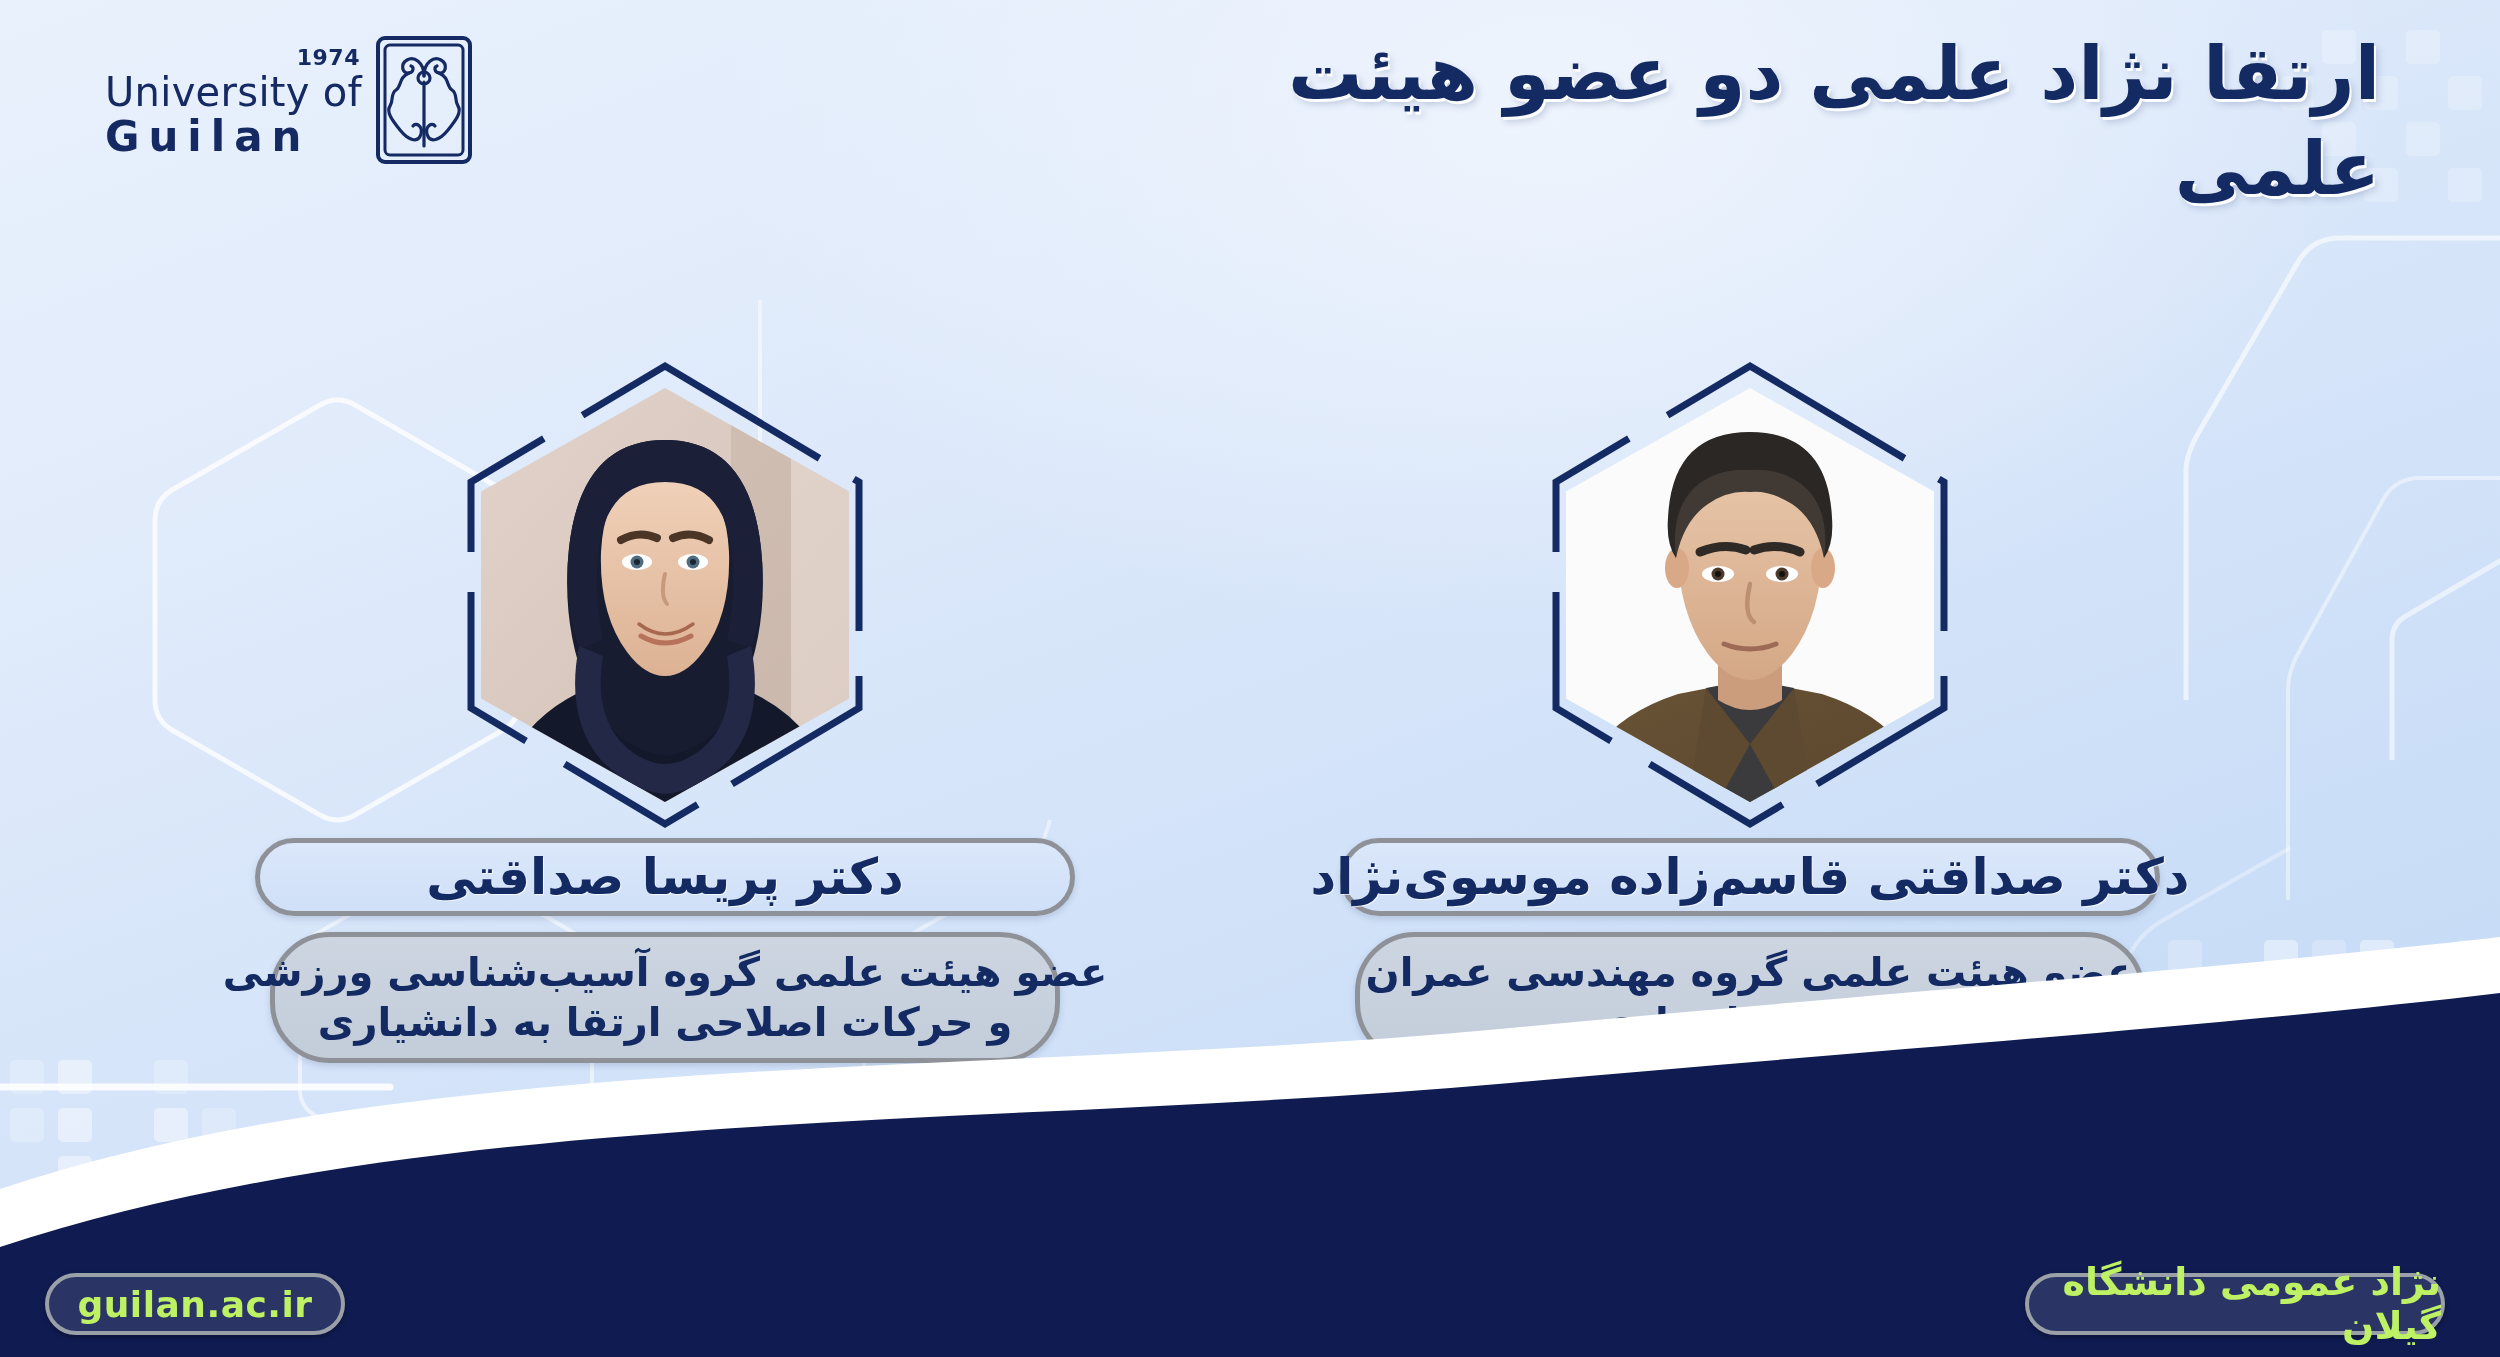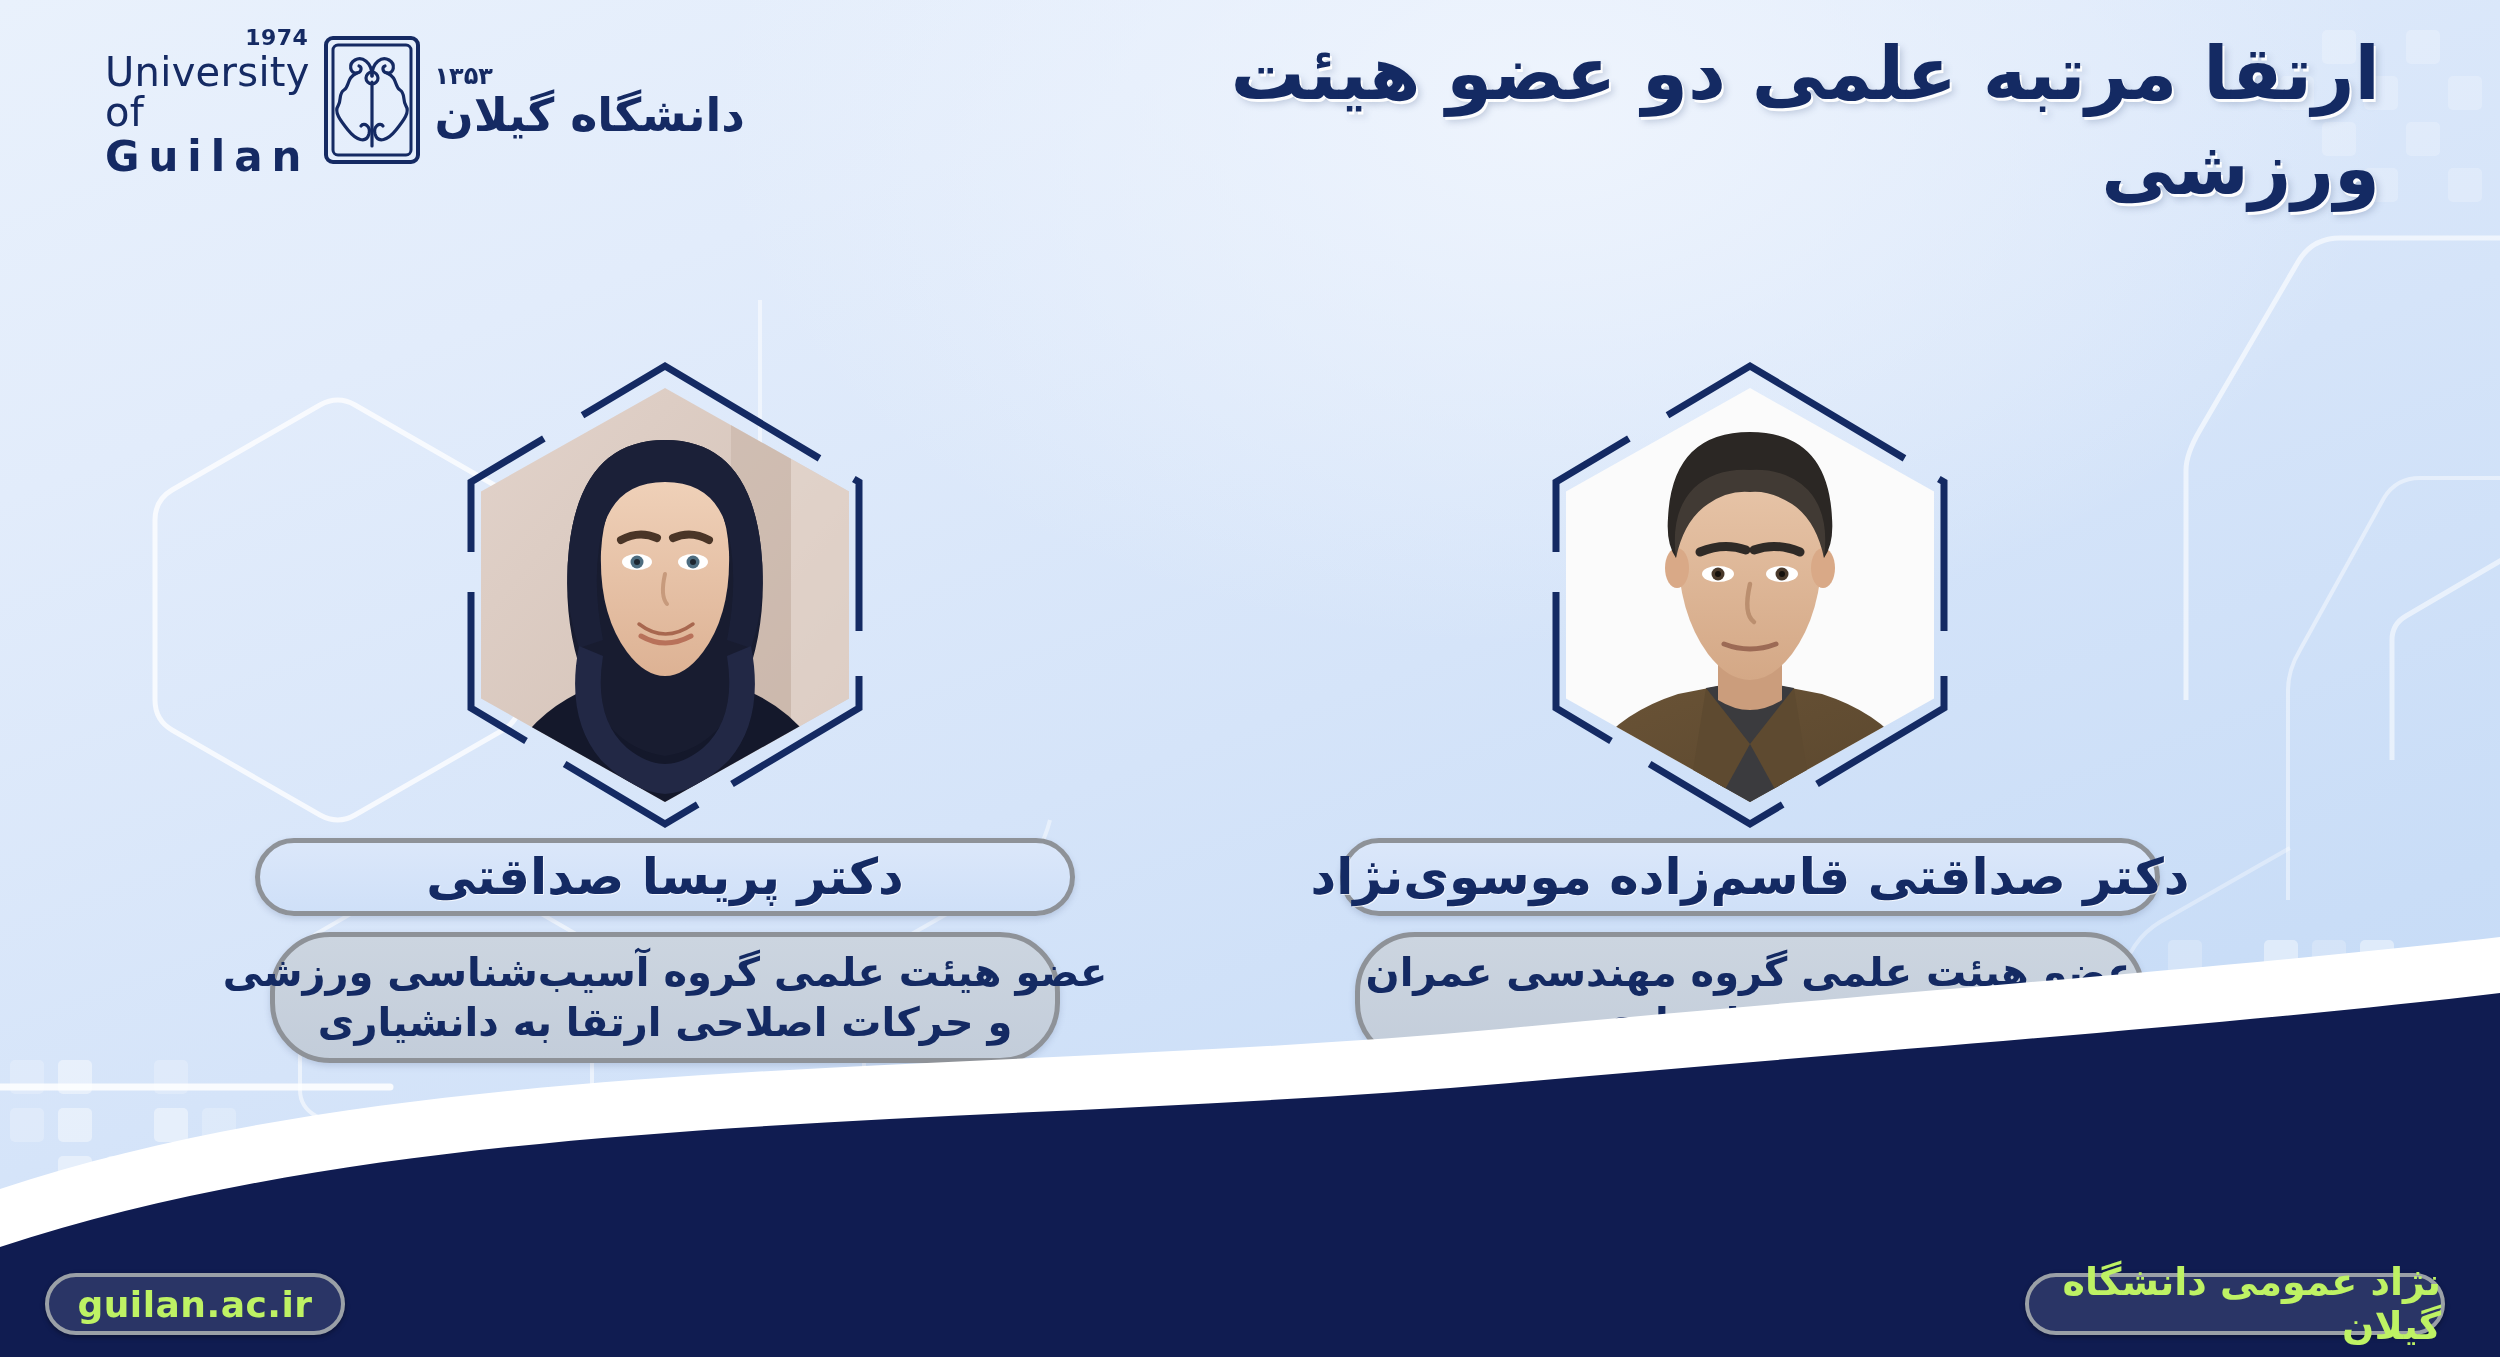--- a/index.html
+++ b/index.html
@@ -228,27 +228,23 @@
         <path d="M50 42 C50 28 40 22 33 26 C26 30 28 40 35 39 C40 38 40 33 37 32" fill="none" stroke="#152a63" stroke-width="3.2" stroke-linecap="round"></path>
         <path d="M50 42 C50 28 60 22 67 26 C74 30 72 40 65 39 C60 38 60 33 63 32" fill="none" stroke="#152a63" stroke-width="3.2" stroke-linecap="round"></path>
         <path d="M35 39 C24 44 28 52 22 56 C16 60 20 66 16 72 C12 78 18 86 26 96
                  C34 106 44 110 47 100 C49 92 42 88 39 92" fill="none" stroke="#152a63" stroke-width="3.2" stroke-linecap="round"></path>
         <path d="M65 39 C76 44 72 52 78 56 C84 60 80 66 84 72 C88 78 82 86 74 96
                  C66 106 56 110 53 100 C51 92 58 88 61 92" fill="none" stroke="#152a63" stroke-width="3.2" stroke-linecap="round"></path>
         <path d="M50 48 L50 112" stroke="#152a63" stroke-width="3.2" stroke-linecap="round"></path>
         <circle cx="50" cy="44" r="6" fill="none" stroke="#152a63" stroke-width="3.2"></circle>
       </svg>
     </div>
-    <div class="logo-fa">
-      <span class="logo-year-fa">۱۳۵۳</span>
-      <span class="logo-name-fa">دانشگاه گیلان</span>
-    </div>
-  </div>
-
-  <div class="headline">ارتقا مرتبه علمی دو عضو هیئت ورزشی</div>
+  </div>
+
+  <div class="headline">ارتقا نژاد علمی دو عضو هیئت علمی</div>
 
   <div class="card left">
     <div class="hexwrap">
       <div class="photo">
         <svg viewBox="0 0 368 414" preserveAspectRatio="xMidYMid slice">
           <defs>
             <linearGradient id="wallA" x1="0" y1="0" x2="1" y2="1">
               <stop offset="0%" stop-color="#e2d3cb"></stop>
                 <stop offset="55%" stop-color="#d8c7bd"></stop>
               <stop offset="100%" stop-color="#cdbbb1"></stop>

